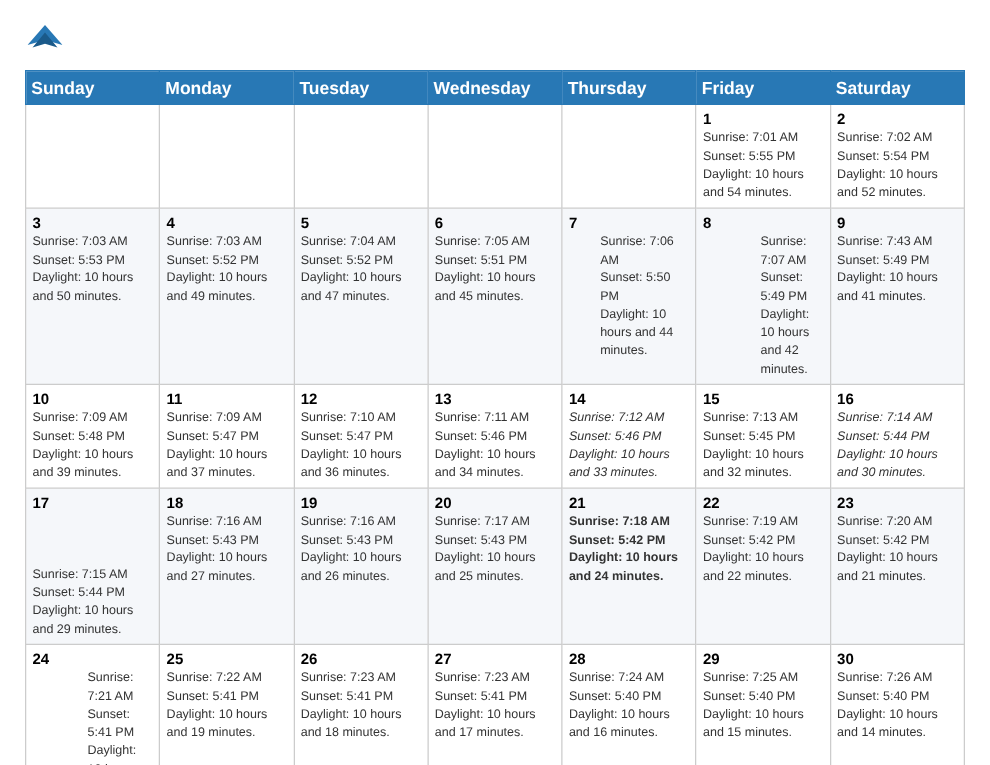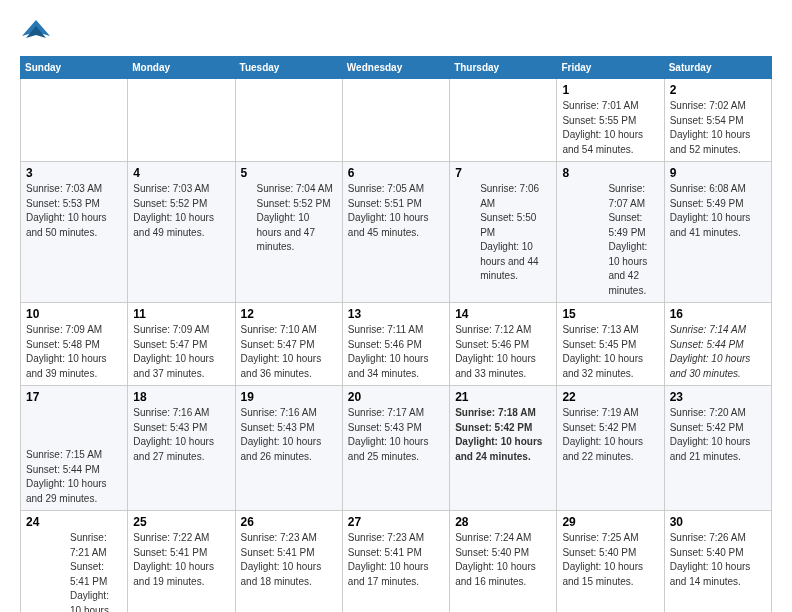--- a/index.html
+++ b/index.html
@@ -55,21 +55,21 @@
     .calendar {
       width: 100%;
       border-collapse: collapse;
       font-size: 10.5px;
     }
     .calendar th {
       background: #2878b5;
       color: #fff;
       padding: 5px 4px;
       text-align: left;
-      font-size: 10px;
+      font-size: 14px;
       border: 1px solid #2878b5;
     }
     .calendar td {
       border: 1px solid #ccc;
       vertical-align: top;
       padding: 4px 5px;
       width: calc(100% / 7);
       height: 80px;
       background: #fff;
     }
@@ -157,21 +157,21 @@
 Daylight: 10 hours and 50 minutes.</div>
           </td>
           <td>
             <span class="day-num">4</span>
             <div class="day-info" style="white-space: pre-line;">Sunrise: 7:03 AM
 Sunset: 5:52 PM
 Daylight: 10 hours and 49 minutes.</div>
           </td>
           <td>
             <span class="day-num">5</span>
-            <div class="day-info" style="white-space: pre-line; margin-left: 16px;">Sunrise: 7:04 AM
+            <div class="day-info" style="white-space: pre-line;">Sunrise: 7:04 AM
 Sunset: 5:52 PM
 Daylight: 10 hours and 47 minutes.</div>
           </td>
           <td>
             <span class="day-num">6</span>
             <div class="day-info" style="white-space: pre-line;">Sunrise: 7:05 AM
 Sunset: 5:51 PM
 Daylight: 10 hours and 45 minutes.</div>
           </td>
           <td>
@@ -181,21 +181,21 @@
 Daylight: 10 hours and 44 minutes.</div>
           </td>
           <td>
             <span class="day-num">8</span>
             <div class="day-info" style="white-space: pre-line; margin-left: 46px;">Sunrise: 7:07 AM
 Sunset: 5:49 PM
 Daylight: 10 hours and 42 minutes.</div>
           </td>
           <td>
             <span class="day-num">9</span>
-            <div class="day-info" style="white-space: pre-line;">Sunrise: 6:08 AM
+            <div class="day-info" style="white-space: pre-line;">Sunrise: 7:43 AM
 Sunset: 5:49 PM
 Daylight: 10 hours and 41 minutes.</div>
           </td>
         </tr>
         <tr>
           <td>
             <span class="day-num">10</span>
             <div class="day-info" style="white-space: pre-line;">Sunrise: 7:09 AM
 Sunset: 5:48 PM
 Daylight: 10 hours and 39 minutes.</div>
@@ -213,21 +213,21 @@
 Daylight: 10 hours and 36 minutes.</div>
           </td>
           <td>
             <span class="day-num">13</span>
             <div class="day-info" style="white-space: pre-line;">Sunrise: 7:11 AM
 Sunset: 5:46 PM
 Daylight: 10 hours and 34 minutes.</div>
           </td>
           <td>
             <span class="day-num">14</span>
-            <div class="day-info" style="white-space: pre-line;">Sunrise: 7:12 AM
+            <div class="day-info" style="white-space: pre-line; font-style: italic;">Sunrise: 7:12 AM
 Sunset: 5:46 PM
 Daylight: 10 hours and 33 minutes.</div>
           </td>
           <td>
             <span class="day-num">15</span>
             <div class="day-info" style="white-space: pre-line;">Sunrise: 7:13 AM
 Sunset: 5:45 PM
 Daylight: 10 hours and 32 minutes.</div>
           </td>
           <td>

